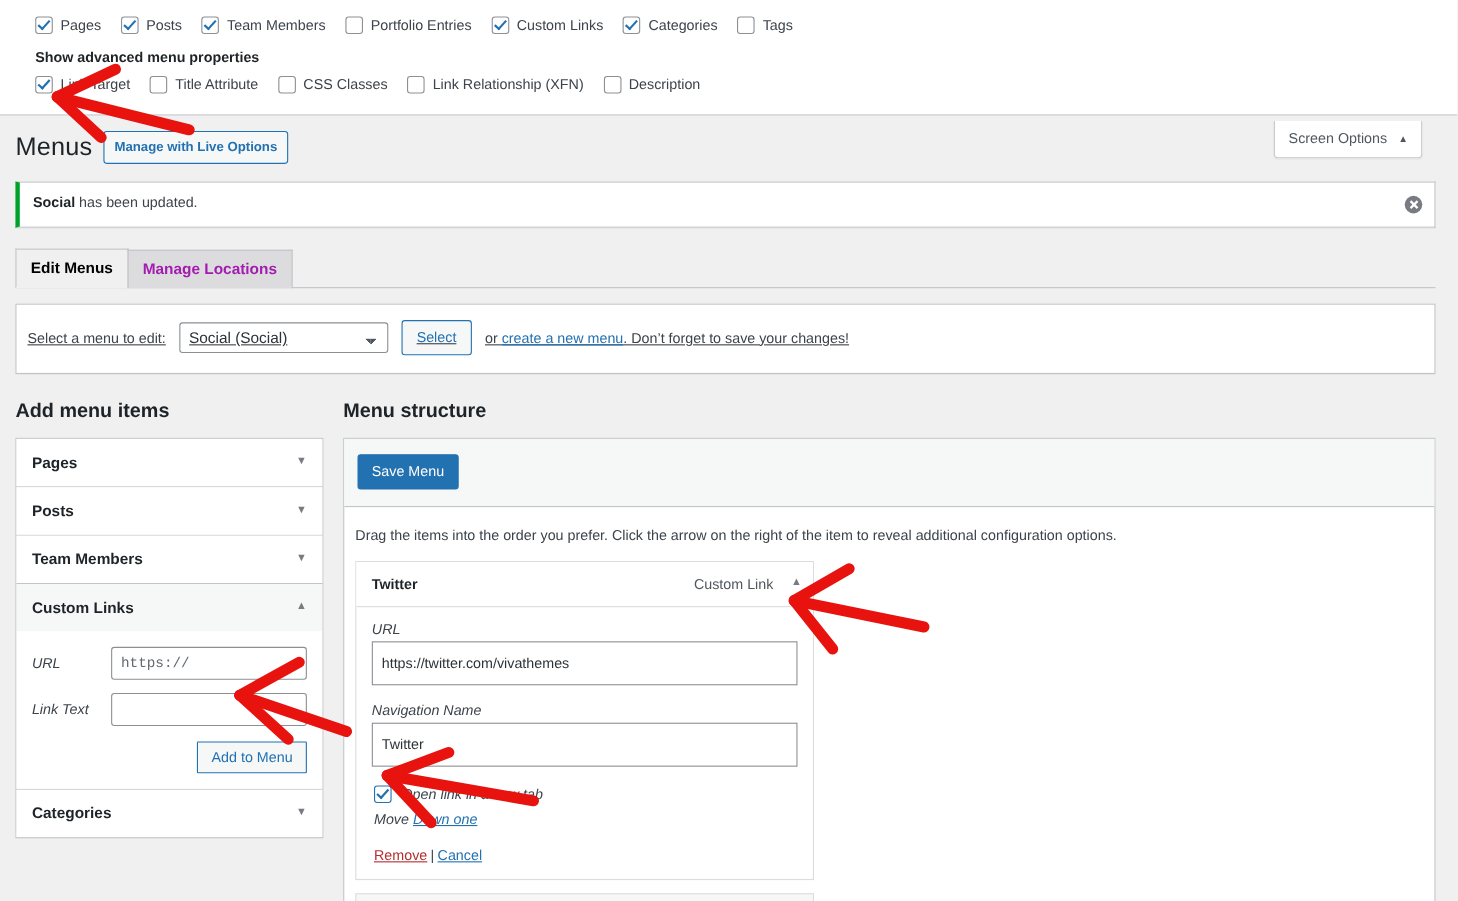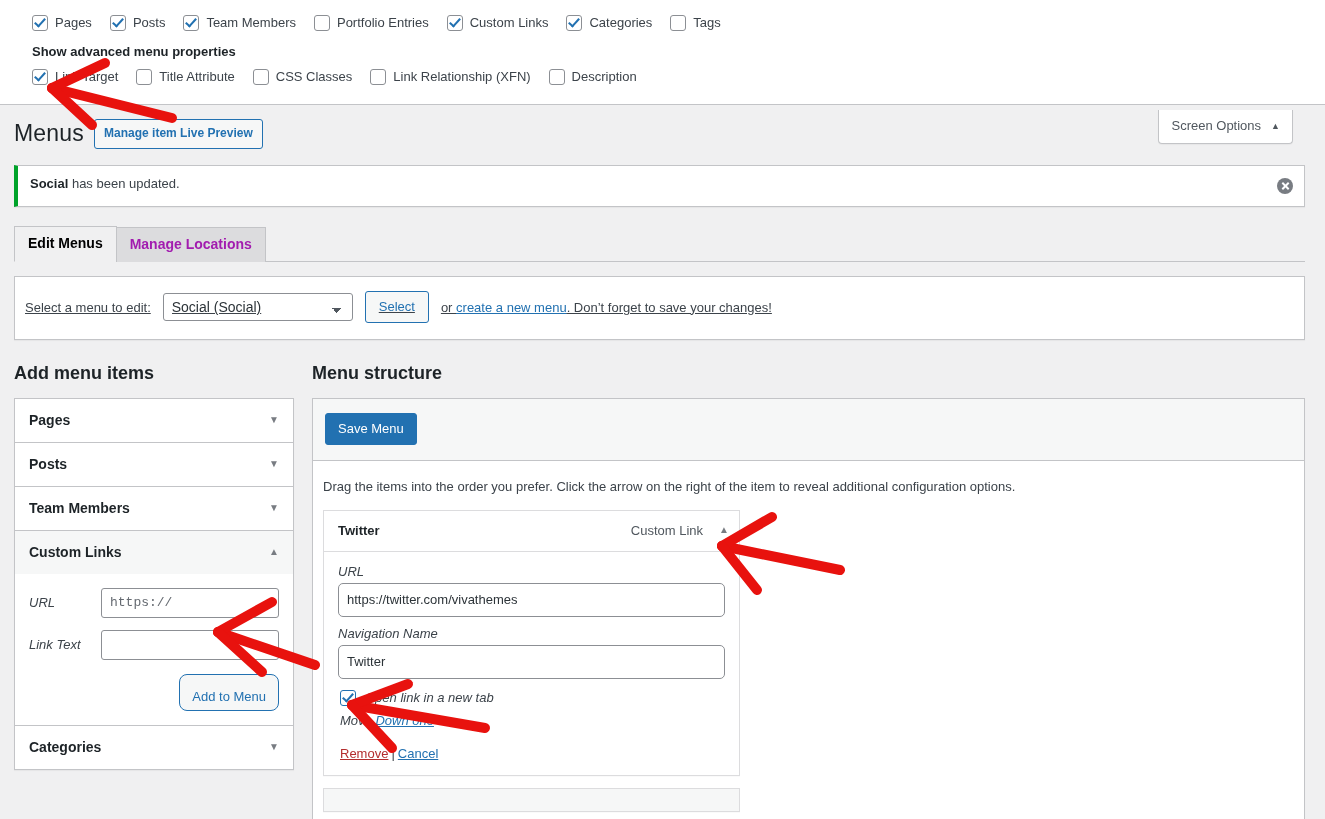--- a/index.html
+++ b/index.html
@@ -320,23 +320,23 @@
   }
   input.mono, input.mono::placeholder {
     font-family: "Liberation Mono", monospace;
   }
   input.txt::placeholder { color: #646970; opacity: 1; }
   .btn-row { display: flex; justify-content: flex-end; padding-top: 2px; }
   .btn-add {
     background: #f6f7f7;
     border: 1px solid #2271b1;
     color: #2271b1;
-    border-radius: 8px;
-    font-size: 13px;
-    padding: 14px 12px 6px;
+    border-radius: 1px;
+    font-size: 13px;
+    padding: 6px 12px 6px;
     cursor: pointer;
   }
 
   
   .menu-edit {
     background: #fff;
     border: 1px solid #c3c4c7;
     box-shadow: 0 1px 1px rgba(0,0,0,.04);
   }
   .menu-name-bar {
@@ -405,26 +405,26 @@
     font-style: italic;
     font-size: 13px;
     color: #3c434a;
     margin-bottom: 4px;
   }
   input.setting-input {
     font-family: "Liberation Sans", sans-serif;
     font-size: 13px;
     color: #2c3338;
     border: 1px solid #8c8f94;
-    border-radius: 5px;
+    border-radius: 0;
     padding: 6px 8px;
     width: 100%;
-    height: 34px;
+    height: 40px;
     box-sizing: border-box;
-    margin-bottom: 9px;
+    margin-bottom: 15px;
     background: #fff;
   }
   .cb-line {
     display: flex;
     align-items: center;
     gap: 9px;
     margin: 2px 0 7px 2px;
   }
   .cb-line span {
     font-style: italic;
@@ -541,21 +541,21 @@
 
 <div class="so-tab">
   <span>Screen Options</span>
   <span class="caret-up">▲</span>
 </div>
 
 <div class="wrap">
 
   <div class="title-row">
     <h1 class="page-title">Menus</h1>
-    <button class="btn-secondary">Manage item Live Preview</button>
+    <button class="btn-secondary">Manage with Live Options</button>
   </div>
 
   <div class="notice">
     <b>Social</b><span> has been updated.</span>
     <button class="notice-dismiss">
       <span class="dismiss-circle"></span>
     </button>
   </div>
 
   <div class="nav-tab-wrapper">

